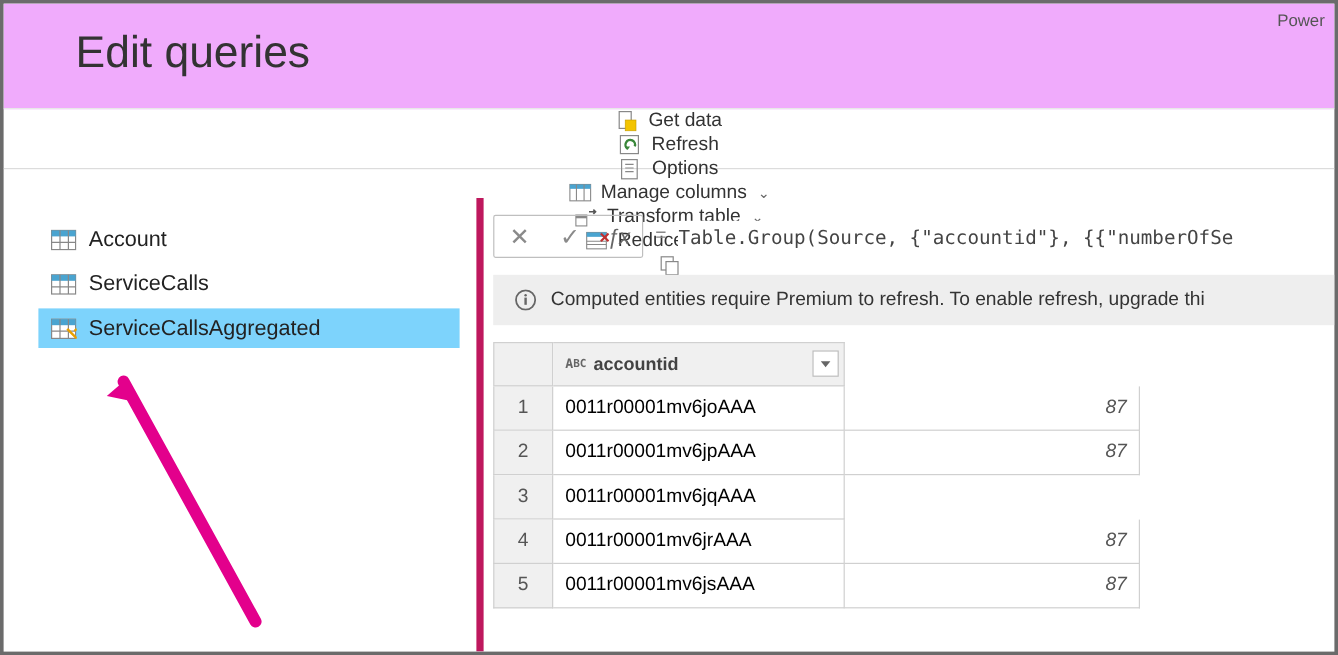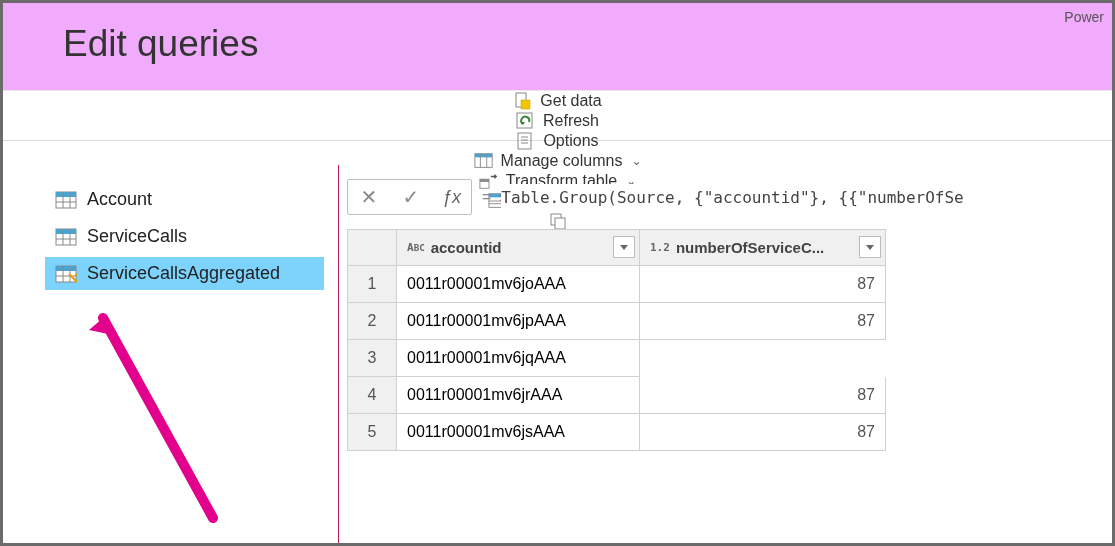--- a/index.html
+++ b/index.html
@@ -5,41 +5,41 @@
     * { margin: 0; padding: 0; box-sizing: border-box; }
     body { font-family: "Segoe UI", "Segoe UI Light", Arial, sans-serif; background: #fff; color: #333; width: 1115px; height: 546px; overflow: hidden; position: relative; border: 3px solid #6b6b6b; }
     .header { background: #f0abfc; border-bottom: 1px solid #e8e8e8; padding: 20px 0 14px 60px; height: 88px; position: relative; }
     .app-name { position: absolute; top: 6px; right: 8px; color: #555; font-size: 14px; }
     .page-title { font-size: 37px; font-weight: 300; color: #333; }
     .toolbar { display: flex; align-items: center; gap: 0; padding: 0 40px; height: 50px; border-bottom: 1px solid #dcdcdc; flex-direction: column; }
     .tb-btn { display: inline-flex; align-items: center; gap: 7px; padding: 0 10px; height: 50px; font-size: 16px; color: #333; cursor: pointer; }
     .tb-btn .icon { width: 20px; height: 20px; display: inline-flex; align-items: center; justify-content: center; }
     .chev { margin-left: 2px; color: #666; font-size: 12px; }
     .content { display: flex; position: absolute; top: 162px; left: 0; right: 0; bottom: 0; }
-    .sidebar { width: 336px; padding: 18px 14px 18px 42px; border-right: 1px solid #be185d; position: relative; }
+    .sidebar { width: 400px; padding: 18px 14px 18px 29px; border-right: 6px solid #be185d; position: relative; }
     .q-item { display: flex; align-items: center; gap: 10px; padding: 6px 10px; font-size: 18px; color: #222; cursor: pointer; margin-bottom: 4px; }
     .q-item.selected { background: #7dd3fc; }
     .q-icon { width: 22px; height: 18px; display: inline-flex; align-items: center; justify-content: center; flex-shrink: 0; }
     .main { flex: 1; padding: 14px 0 0 8px; position: relative; }
     .fx-row { display: flex; align-items: center; gap: 10px; margin-bottom: 14px; padding-right: 8px; }
     .fx-box { display: inline-flex; align-items: center; border: 1px solid #bfbfbf; border-radius: 2px; height: 36px; }
     .fx-btn { width: 42px; height: 36px; display: inline-flex; align-items: center; justify-content: center; color: #8a8a8a; font-size: 20px; cursor: pointer; }
     .fx-fx { font-style: italic; font-family: Liberation Sans, sans-serif; font-size: 18px; color: #666; padding: 0 10px; cursor: pointer; }
     .fx-eq { color: #888; font-size: 16px; }
     .fx-input { border: none; outline: none; font-family: Consolas, monospace; font-size: 16px; color: #444; flex: 1; padding: 4px 0; }
     .notice { display: flex; align-items: center; gap: 12px; background: #eee; padding: 12px 18px; margin-bottom: 14px; font-size: 16px; color: #333; }
     .notice .info-icon { width: 18px; height: 18px; flex-shrink: 0; }
     .data-grid { display: flex; flex-direction: column; }
     .hdr-row, .data-row { display: flex; }
     .cell { border: 1px solid #d0d0d0; border-top: none; border-left: none; display: flex; align-items: center; padding: 0 10px; font-size: 16px; height: 37px; }
     .hdr-row .cell { background: #f0f0f0; height: 37px; border-top: 1px solid #d0d0d0; position: relative; }
     .idx-cell { width: 50px; justify-content: center; background: #f0f0f0; color: #555; border-left: 1px solid #d0d0d0; }
     .hdr-row .idx-cell { border-top: 1px solid #d0d0d0; }
     .c1 { width: 243px; color: #000000; }
-    .c2 { width: 246px; color: #555; text-align: right; justify-content: flex-end; }
+    .c2 { width: 246px; color: #555; font-style: italic; text-align: right; justify-content: flex-end; }
     .hdr-row .c1, .hdr-row .c2 { font-style: normal; font-weight: 600; font-size: 15px; color: #434343; justify-content: flex-start; }
     .filter-btn { position: absolute; right: 4px; top: 6px; width: 22px; height: 22px; border: 1px solid #bcbcbc; background: #fff; display: inline-flex; align-items: center; justify-content: center; cursor: pointer; }
     .col-type { font-family: monospace; font-size: 11px; margin-right: 6px; color: #666; display: inline-flex; align-items: center; }
     .arrow-annotation { position: absolute; left: 80px; top: 305px; pointer-events: none; }
   </style>
 </head>
 <body>
 
 <div class="header">
   <div class="app-name">Power</div>
@@ -173,42 +173,43 @@
           </span>
         <span class="fx-btn">
             <span>✓</span>
           </span>
         <span class="fx-fx">ƒx</span>
       </span>
       <span class="fx-eq">=</span>
       <input class="fx-input" value="Table.Group(Source, {&quot;accountid&quot;}, {{&quot;numberOfSe" style="">
     </div>
 
+    <div class="notice">
+      <span class="info-icon">
+        <svg width="18" height="18" viewBox="0 0 18 18">
+            <circle cx="9" cy="9" r="8" fill="none" stroke="#666" stroke-width="1.5"></circle>
+            <circle cx="9" cy="5" r="1" fill="#666"></circle>
+            <rect x="8" y="7" width="2" height="6" fill="#666"></rect>
+          </svg>
+      </span>
+      <span>Computed entities require Premium to refresh. To enable refresh, upgrade thi</span>
+    </div>
 
     <div class="data-grid">
       <div class="hdr-row">
         <div class="cell idx-cell"></div>
         <div class="cell c1">
           <span class="col-type">A<sup>B</sup><sub>C</sub></span>
           <span>accountid</span>
           <span class="filter-btn">
               <svg width="10" height="10" viewBox="0 0 10 10">
                 <polygon points="1,3 9,3 5,8" fill="#666"></polygon>
               </svg>
             </span>
         </div>
-        <div class="cell c2">
-          <span class="col-type">1.2</span>
-          <span>numberOfServiceC...</span>
-          <span class="filter-btn">
-              <svg width="10" height="10" viewBox="0 0 10 10">
-                <polygon points="1,3 9,3 5,8" fill="#666"></polygon>
-              </svg>
-            </span>
-        </div>
       </div>
       <div class="data-row">
           <div class="cell idx-cell">1</div>
           <div class="cell c1">0011r00001mv6joAAA</div>
           <div class="cell c2">87</div>
         </div>
       <div class="data-row">
           <div class="cell idx-cell">2</div>
           <div class="cell c1">0011r00001mv6jpAAA</div>
           <div class="cell c2">87</div>

